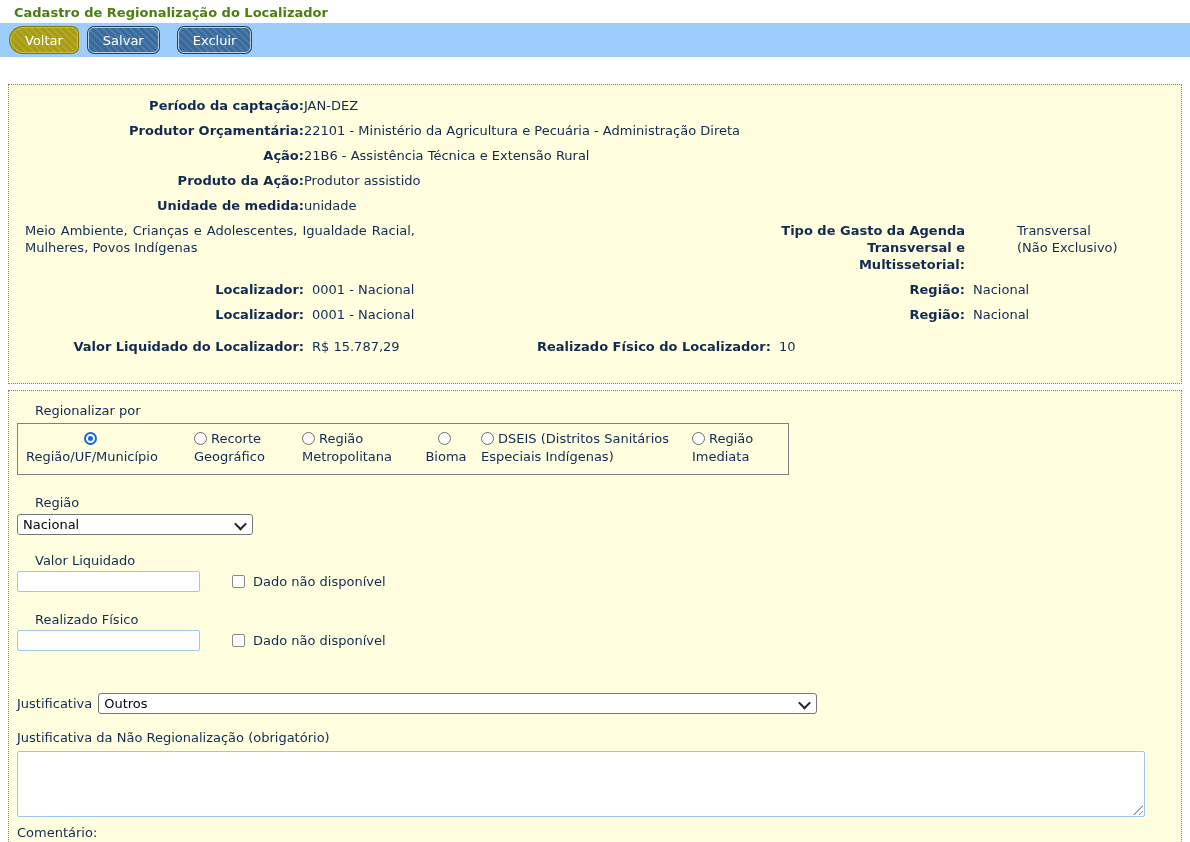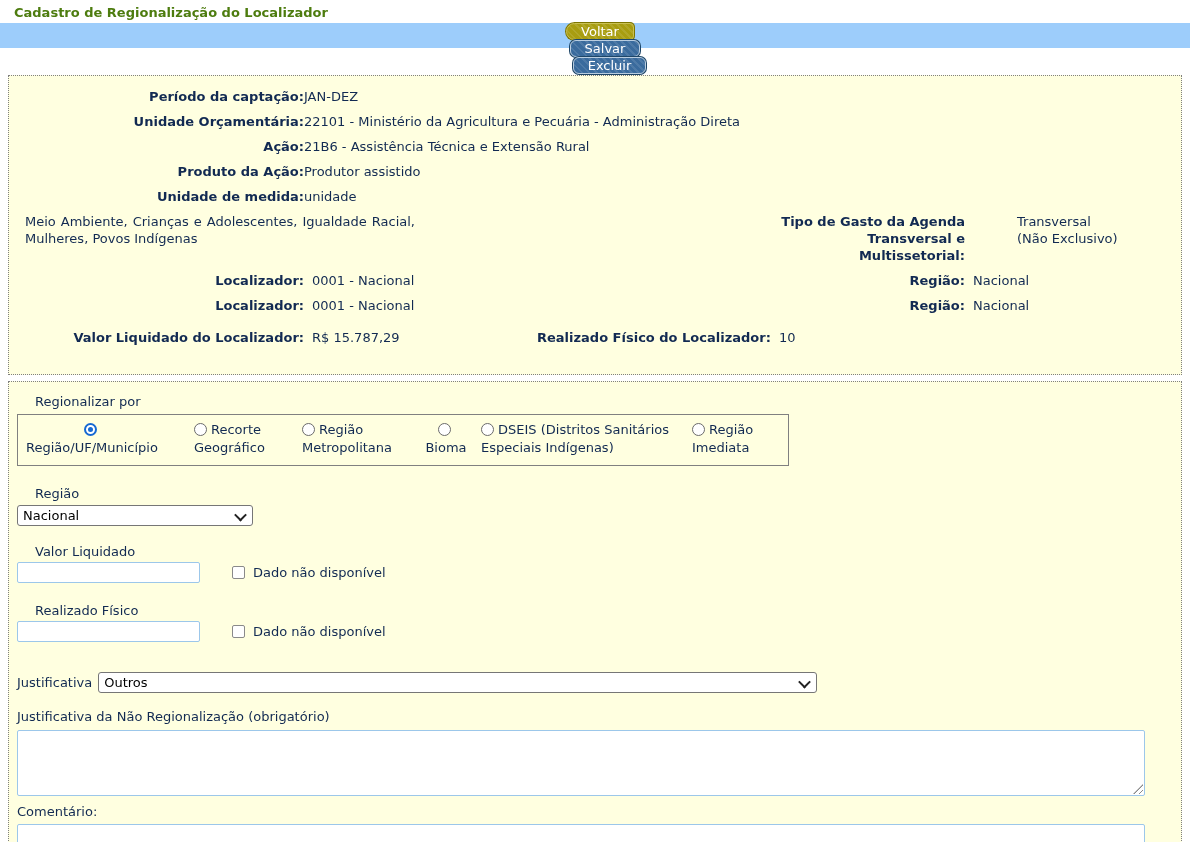--- a/index.html
+++ b/index.html
@@ -5,23 +5,22 @@
   * { margin:0; padding:0; box-sizing:border-box; }
   html,body { background:#ffffff; }
   body {
     width:1190px; min-height:842px;
     font-family:"DejaVu Sans","Liberation Sans",sans-serif;
     font-size:13px; color:#122a52;
   }
   
   .page-title { font-weight:bold; padding:5px 0 3px 14px; color:#4d7c0f; }
   .toolbar {
-    height:25px; background:#9dcdfb; display:flex; align-items:center;
+    height:34px; background:#9dcdfb; display:flex; align-items:center;
     padding-left:10px;
-    flex-direction:column;
   }
   .btn {
     height:26px; padding:0 14px; display:inline-flex; align-items:center;
     color:#ffffff; font-size:13px; cursor:pointer; position:relative;
     background-image:repeating-linear-gradient(45deg, rgba(255,255,255,0.10) 0px, rgba(255,255,255,0.10) 2px, transparent 2px, transparent 5px);
   }
   .btn-voltar {
     background-color:#a89d10; border:1px solid #c9c054;
     box-shadow:0 0 0 1px #7e7600; border-radius:13px 6px 6px 13px;
   }
@@ -104,21 +103,21 @@
   }
   .input-row { display:flex; align-items:center; margin-top:2px; }
   .checkbox {
     display:inline-block; width:13px; height:13px; border:1px solid #8a8a8a;
     border-radius:2px; background:#ffffff; margin-left:32px; flex:none;
   }
   .cb-label { margin-left:8px; }
 
   .mt20 { margin-top:20px; }
   .mt18 { margin-top:18px; }
-  .justif-row { display:flex; align-items:center; margin-top:30px; }
+  .justif-row { display:flex; align-items:center; margin-top:42px; }
   .ta-label { margin-top:16px; line-height:16px; }
   .ta-wrap { position:relative; margin-top:5px; width:1128px; }
   .textarea {
     width:1128px; height:66px; border:1px solid #9cc7ea; border-radius:2px;
     background:#ffffff; resize:none; font-family:inherit; font-size:13px;
     padding:3px 5px; display:block; color:#000;
   }
   .resize-handle {
     position:absolute; right:2px; bottom:2px; width:10px; height:10px;
     background-image:repeating-linear-gradient(135deg, transparent 0 3px, #8a8a8a 3px 4px);
@@ -139,21 +138,21 @@
 </div>
 
 <div class="panel panel-info">
 
   <div class="info-row">
     <span class="info-label">Período da captação:</span>
     <span class="info-value">JAN-DEZ</span>
   </div>
 
   <div class="info-row">
-    <span class="info-label">Unidade Orçamentária:</span>
+    <span class="info-label">Produtor Orçamentária:</span>
     <span class="info-value">22101 - Ministério da Agricultura e Pecuária - Administração Direta</span>
   </div>
 
   <div class="info-row">
     <span class="info-label">Ação:</span>
     <span class="info-value">21B6 - Assistência Técnica e Extensão Rural</span>
   </div>
 
   <div class="info-row">
     <span class="info-label">Produto da Ação:</span>

